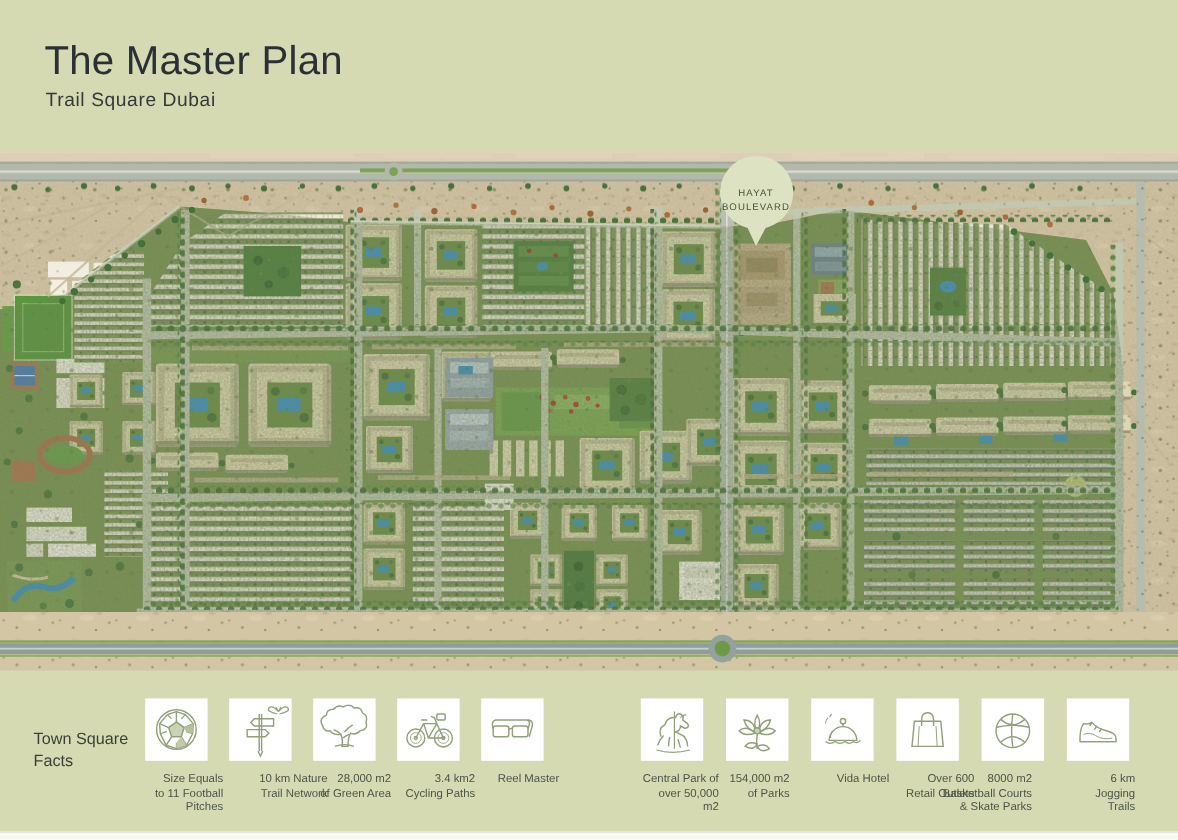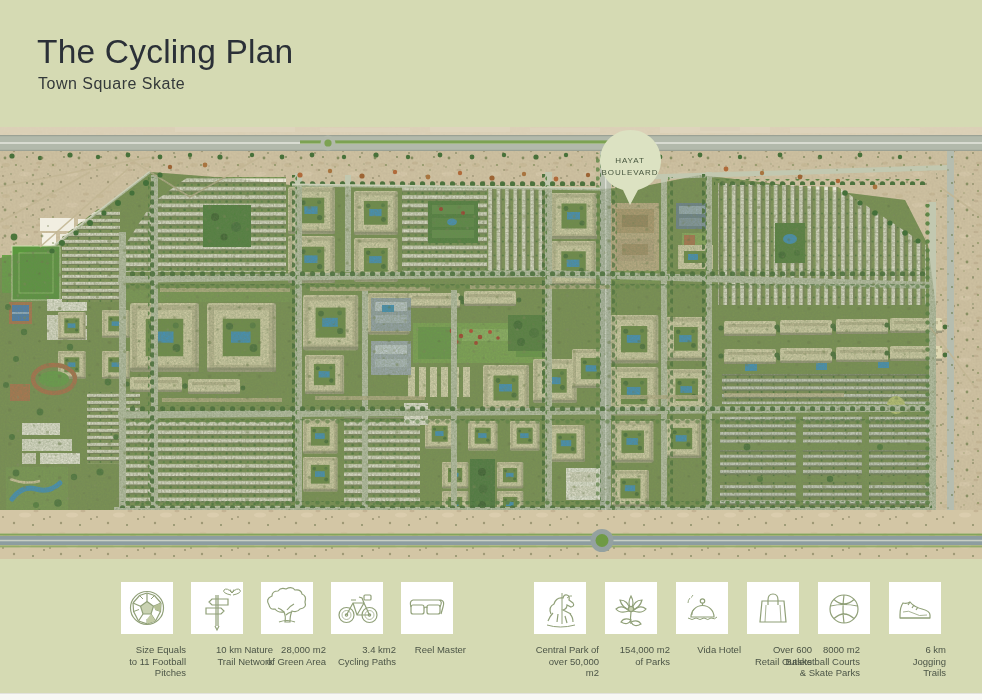--- a/index.html
+++ b/index.html
@@ -12,23 +12,23 @@
 .strip{position:absolute;top:693px;left:0;width:982px;height:7px;background:#f8f8f5;border-top:1px solid #e3e3de}
 .facts{position:absolute;left:28px;top:48px;font-size:13.5px;color:#3a4036;line-height:18px}
 .box{position:absolute;top:23px;width:52px;height:52px;background:#fff}
 .cap{position:absolute;top:85px;width:78px;text-align:right;font-size:9.5px;line-height:11.5px;color:#4c5547}
 </style>
 </head>
 <body>
 
 <div class="header"></div>
 
-<div class="title">The Cycling Plan</div>
-
-<div class="subtitle">Town Square Skate</div>
+<div class="title">The Master Plan</div>
+
+<div class="subtitle">Trail Square Dubai</div>
 
 <div class="mapwrap">
 <svg width="982" height="432" viewBox="0 0 982 432">
 <defs>
 
 <pattern id="pd" width="47" height="31" patternUnits="userSpaceOnUse">
 <rect width="47" height="31" fill="#d3c6a5"></rect>
 <ellipse cx="6" cy="7" rx="4" ry="2" fill="#cabb97" opacity="0.8"></ellipse>
 <ellipse cx="25" cy="16" rx="6" ry="2.6" fill="#dccfb0" opacity="0.9"></ellipse>
 <ellipse cx="39" cy="5" rx="3" ry="1.5" fill="#c5b592" opacity="0.8"></ellipse>
@@ -702,20 +702,21 @@
 <rect x="0" y="409" width="982" height="9" fill="#8d9da0"></rect>
 <rect x="0" y="412.8" width="982" height="1.5" fill="#c8cfc5"></rect>
 <circle cx="602" cy="413.5" r="11.5" fill="#94a1a0"></circle>
 <circle cx="602" cy="413.5" r="6.5" fill="#6f9a45"></circle>
 </g>
 </svg>
 </div>
 
 <div class="footer">
 
+<div class="facts">Town Square<br>Facts</div>
 
 <div class="box" style="left:121px"><svg width="52" height="52" viewBox="0 0 52 52" fill="none" stroke="#90a078" stroke-width="1.2">
 <circle cx="26" cy="26" r="16.5"></circle>
 <polygon points="26,19.5 32.5,24.3 30,32 22,32 19.5,24.3" fill="#c9d2b2" stroke="#90a078"></polygon>
 <path d="M26,19.5 26,11 M32.5,24.3 40,21 M30,32 34.5,39 M22,32 17.5,39 M19.5,24.3 12,21"></path>
 <path d="M26,11 33.5,13.5 40,21 M40,21 39.5,29.5 34.5,39 M34.5,39 26,41.8 17.5,39 M17.5,39 12.6,29.5 12,21 M12,21 18.5,13.5 26,11"></path>
 <path d="M33.5,13.5 30,17 M39.5,29.5 34,27.5 M26,41.8 26,37 M12.6,29.5 18,27.5 M18.5,13.5 22,17" stroke-width="1"></path>
 <polygon points="32.5,24.3 40,21 39.5,29.5 34,27.5" fill="#b5c096" stroke="none"></polygon>
 <polygon points="30,32 34.5,39 26,41.8 26,37" fill="#c2cba5" stroke="none"></polygon>
 </svg></div>
@@ -771,21 +772,21 @@
 <path d="M26,28 q-4,-7 0,-14 q4,7 0,14 Z"></path>
 <path d="M25,28 q-8,-2 -10,-10 q8,0 10,10 Z"></path>
 <path d="M27,28 q8,-2 10,-10 q-8,0 -10,10 Z"></path>
 <path d="M24,29 q-9,3 -13,-2 q6,-5 13,2 Z"></path>
 <path d="M28,29 q9,3 13,-2 q-6,-5 -13,2 Z"></path>
 <circle cx="26" cy="27" r="2.6" fill="#c9d2b2"></circle>
 <path d="M26,30 q-1,6 0,12"></path>
 <path d="M26,38 q-7,-3 -10,2 q7,4 10,-2 Z"></path>
 <path d="M26,40 q7,-3 10,2 q-7,4 -10,-2 Z"></path>
 </svg></div>
-<div class="cap" style="left:592px">154,000 m2<br>of Parks</div>
+<div class="cap" style="left:580px">154,000 m2<br>of Parks</div>
 
 <div class="box" style="left:676px"><svg width="52" height="52" viewBox="0 0 52 52" fill="none" stroke="#90a078" stroke-width="1.2">
 <path d="M15,35 a11.5,11.5 0 0 1 23,0 Z"></path>
 <circle cx="26.5" cy="19" r="2.2"></circle>
 <path d="M26.5,21 l0,2.5"></path>
 <path d="M12,36 q4,3 8,0 q4,3 8,0 q4,3 7,0 q4,2 6,-1" stroke-width="1"></path>
 <path d="M14,16 q-2,2 -2,5 M17,13 q-1,1 -1.6,2.6" stroke-width="0.9"></path>
 <path d="M18,27 q-2,2 -2,6" stroke-width="0.8"></path>
 </svg></div>
 <div class="cap" style="left:663px">Vida Hotel</div>

